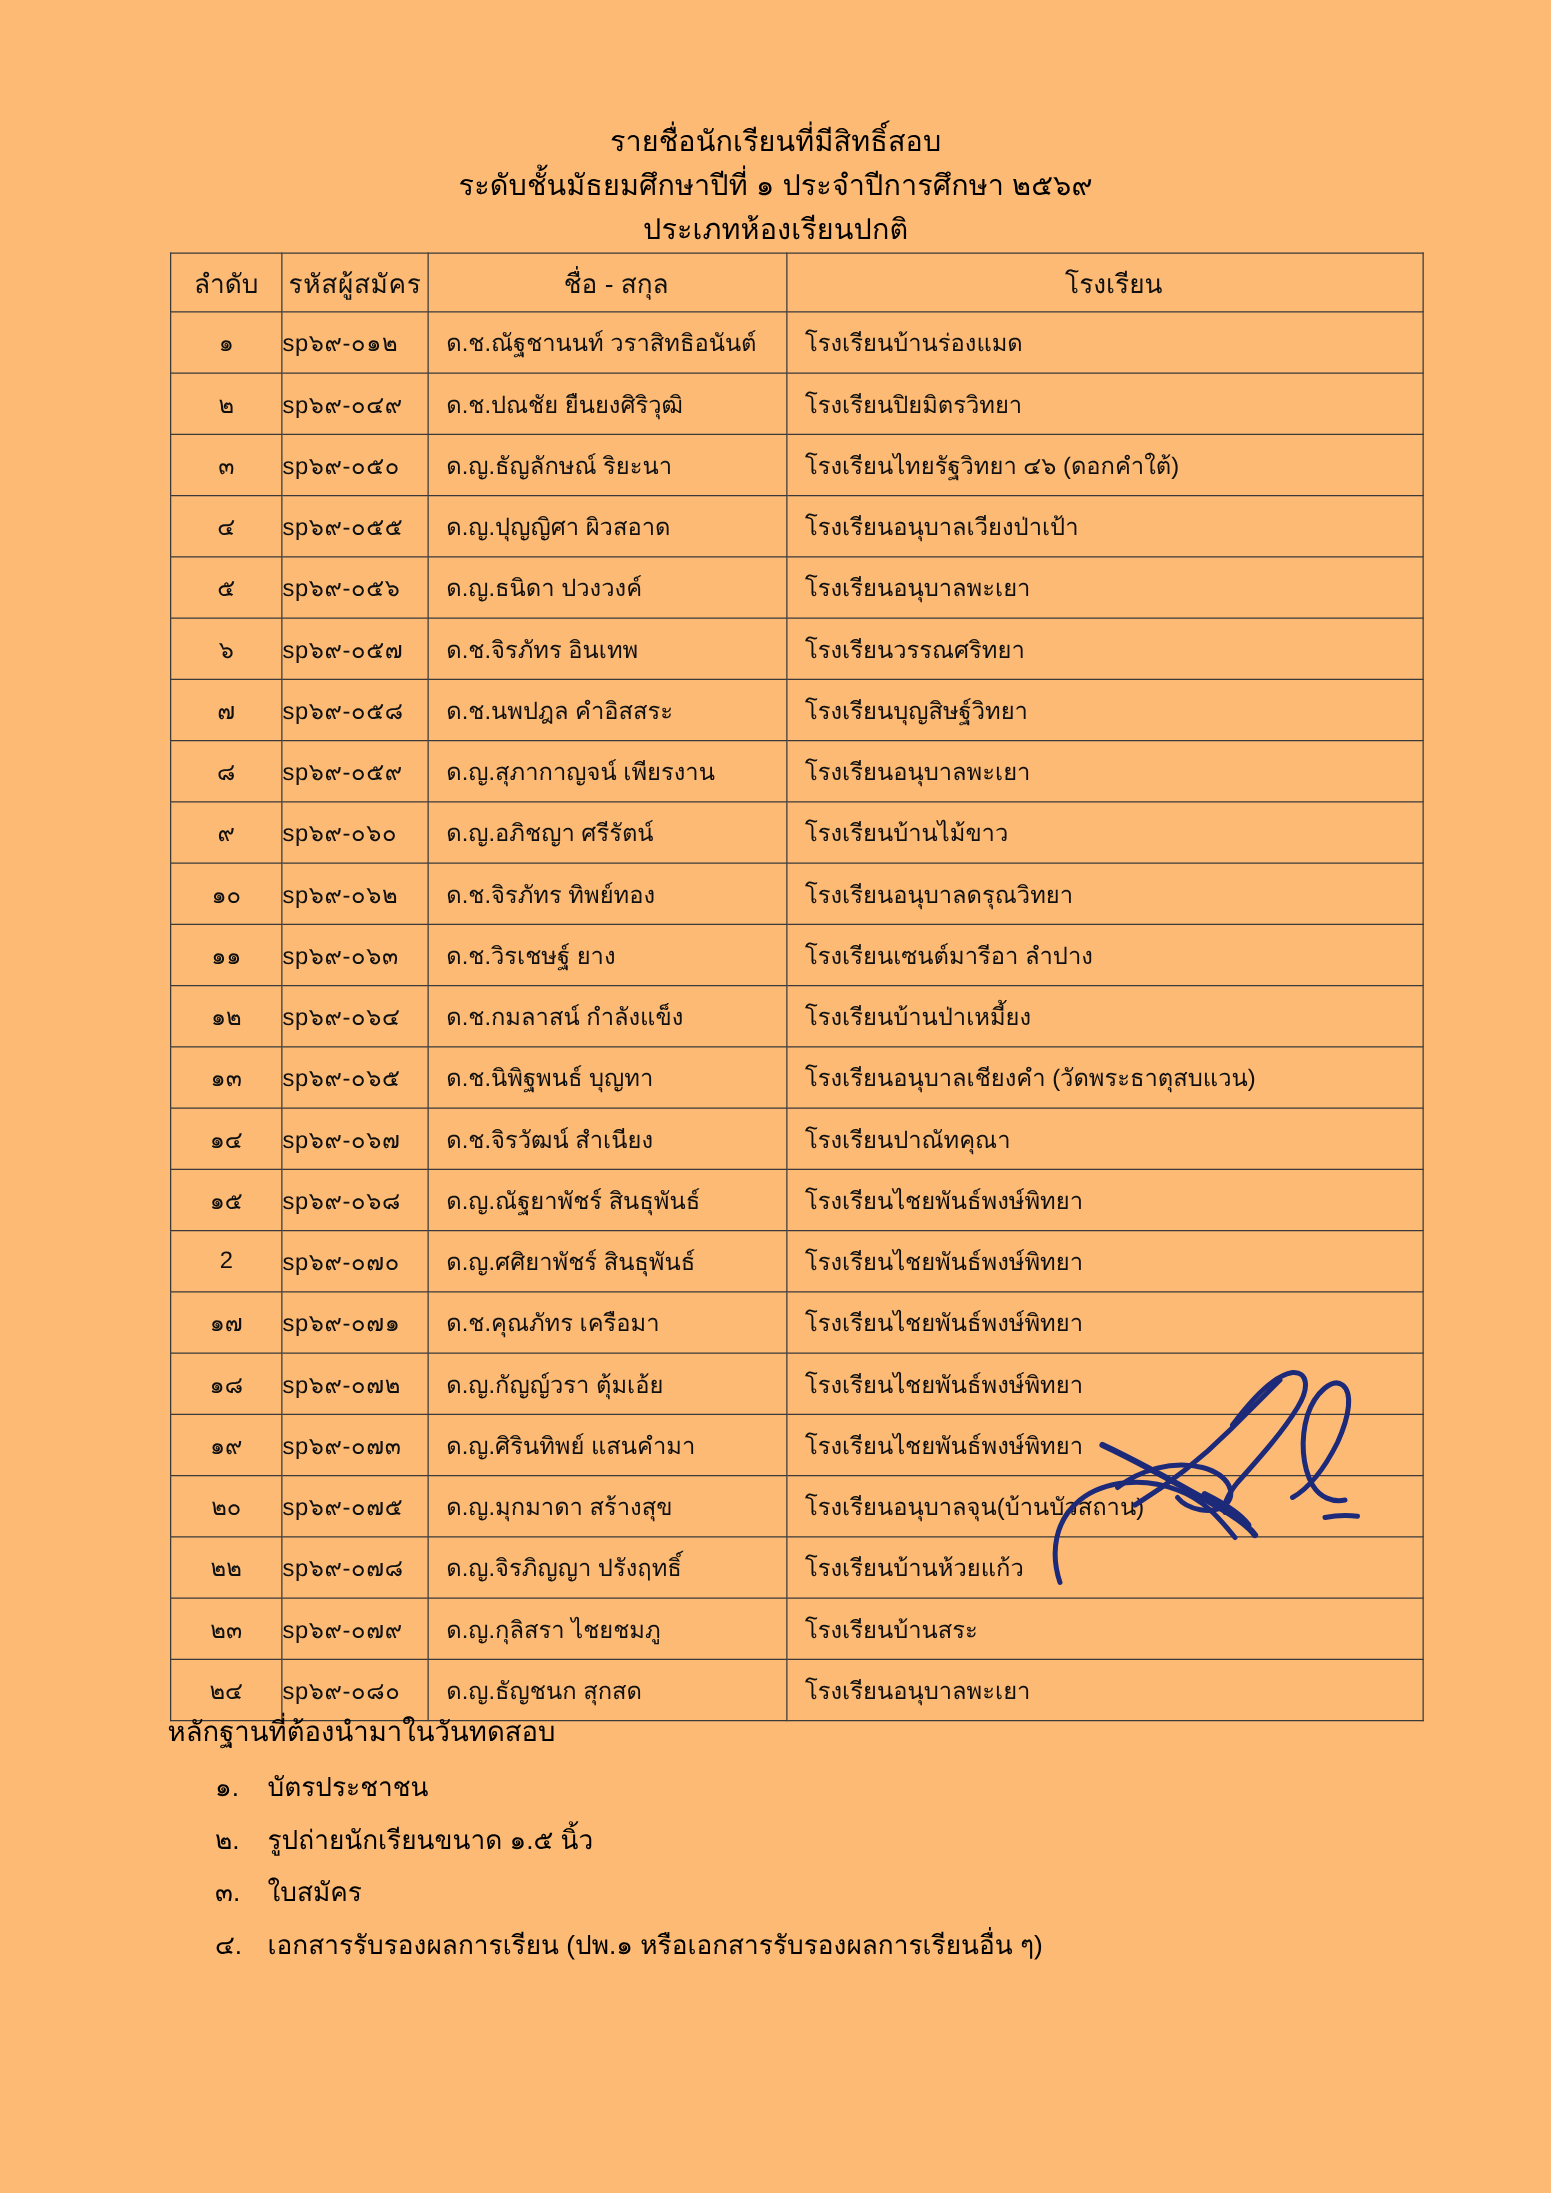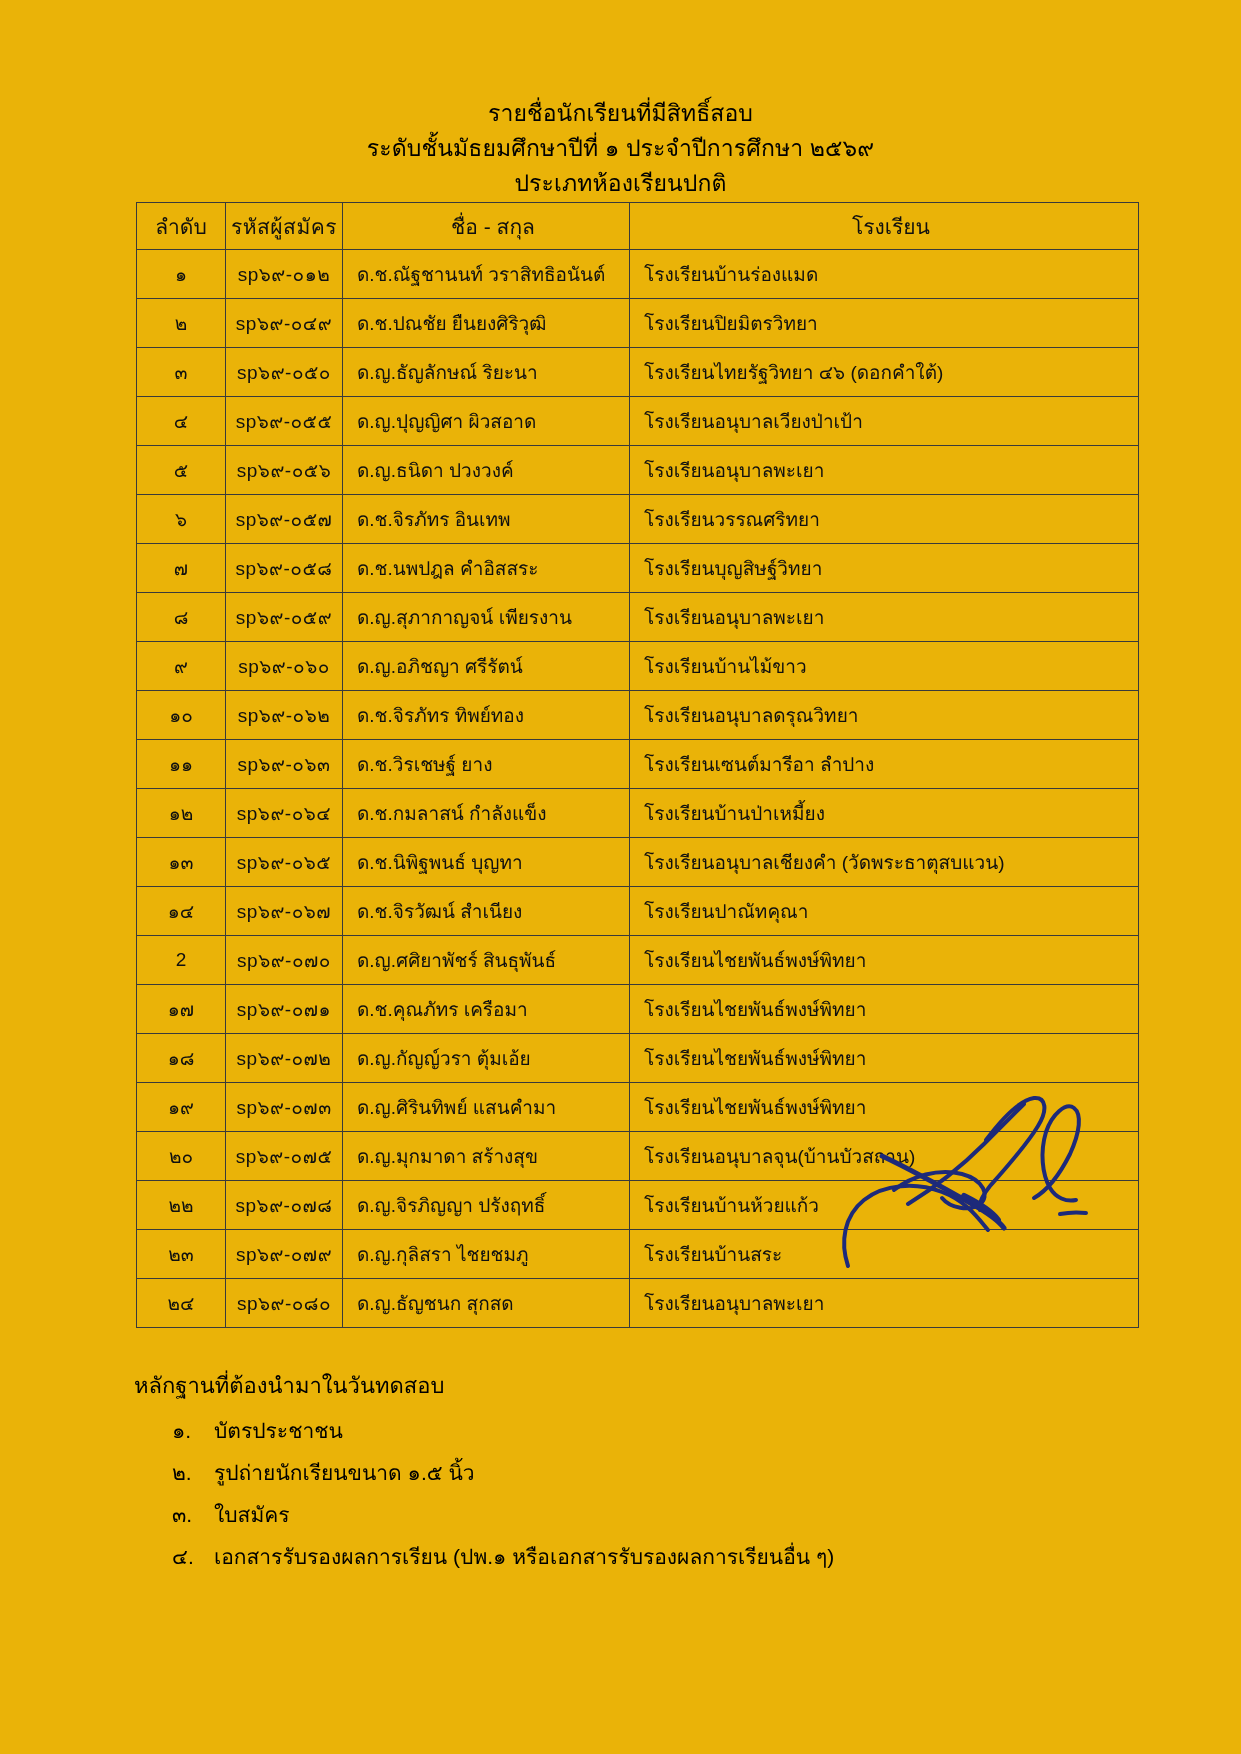--- a/index.html
+++ b/index.html
@@ -6,21 +6,21 @@
   html, body {
     margin: 0;
     padding: 0;
     background: #ffffff;
   }
   .page {
     position: relative;
     width: 1241px;
     height: 1754px;
     margin: 0 auto;
-    background: #eab308;
+    background: #fdba74;
     font-family: "Liberation Sans", "DejaVu Sans", sans-serif;
     color: #000000;
     overflow: hidden;
     box-sizing: border-box;
   }
 
   
   .doc-title {
     text-align: center;
     padding-top: 96px;
@@ -57,21 +57,21 @@
   table.roster thead th {
     height: 46px;
     text-align: center;
     font-size: 21px;
     font-weight: 400;
   }
   table.roster tbody td {
     height: 48px;
   }
   .col-no    { width: 88px;  text-align: center; }
-  .col-code  { width: 116px; text-align: center; letter-spacing: 0.5px; }
+  .col-code  { width: 116px; text-align: left; letter-spacing: 0.5px; }
   .col-name  { width: 272px; text-align: left; padding-left: 14px !important; }
   .col-school{ width: 494px; text-align: left; padding-left: 14px !important; }
 
   table.roster tbody td.col-no,
   table.roster tbody td.col-code { font-size: 19px; }
 
   
   .requirements {
     position: absolute;
     left: 134px;
@@ -211,20 +211,26 @@
             <td class="col-no">๑๓</td>
             <td class="col-code">sp๖๙-๐๖๕</td>
             <td class="col-name">ด.ช.นิพิฐพนธ์ บุญทา</td>
             <td class="col-school">โรงเรียนอนุบาลเชียงคำ (วัดพระธาตุสบแวน)</td>
           </tr>
           <tr>
             <td class="col-no">๑๔</td>
             <td class="col-code">sp๖๙-๐๖๗</td>
             <td class="col-name">ด.ช.จิรวัฒน์ สำเนียง</td>
             <td class="col-school">โรงเรียนปาณัทคุณา</td>
+          </tr>
+          <tr>
+            <td class="col-no">๑๕</td>
+            <td class="col-code">sp๖๙-๐๖๘</td>
+            <td class="col-name">ด.ญ.ณัฐยาพัชร์ สินธุพันธ์</td>
+            <td class="col-school">โรงเรียนไชยพันธ์พงษ์พิทยา</td>
           </tr>
           <tr>
             <td class="col-no">2</td>
             <td class="col-code">sp๖๙-๐๗๐</td>
             <td class="col-name">ด.ญ.ศศิยาพัชร์ สินธุพันธ์</td>
             <td class="col-school">โรงเรียนไชยพันธ์พงษ์พิทยา</td>
           </tr>
           <tr>
             <td class="col-no">๑๗</td>
             <td class="col-code">sp๖๙-๐๗๑</td>

